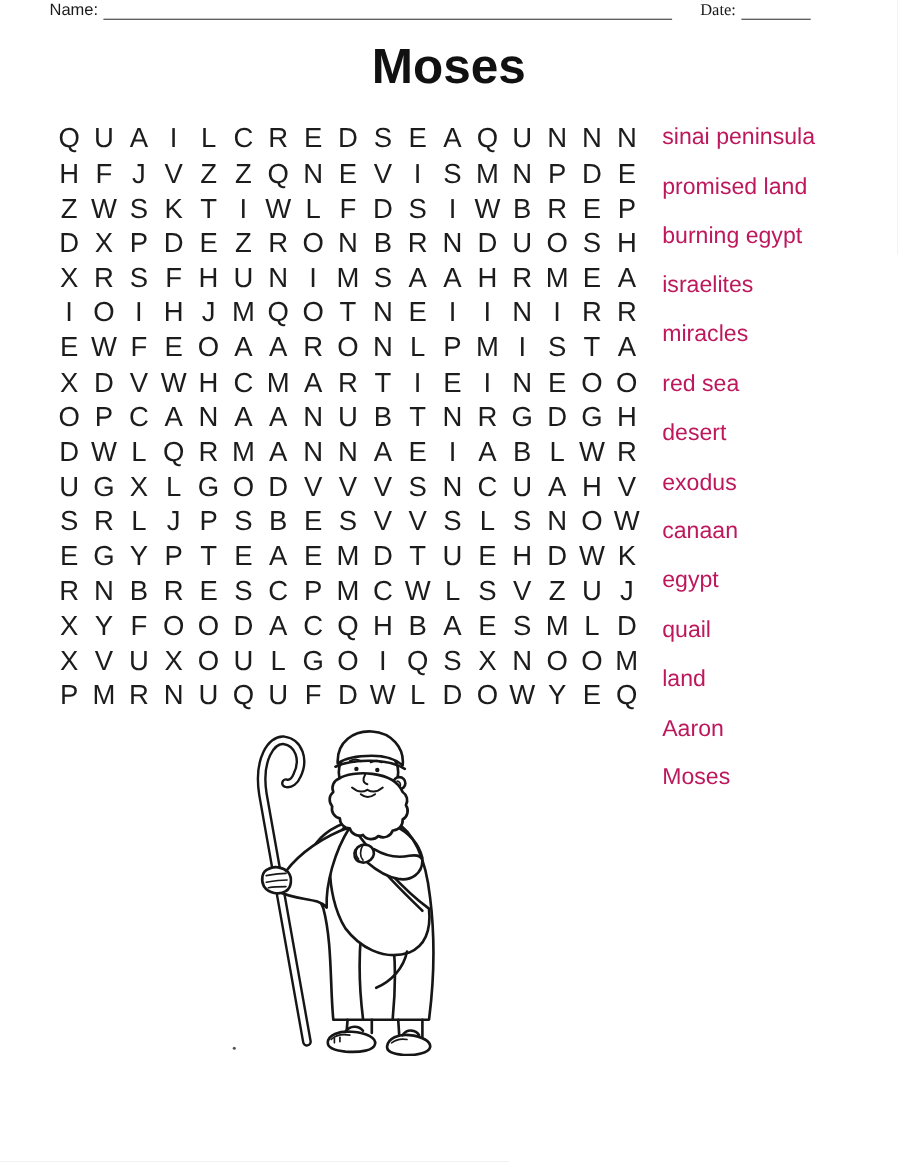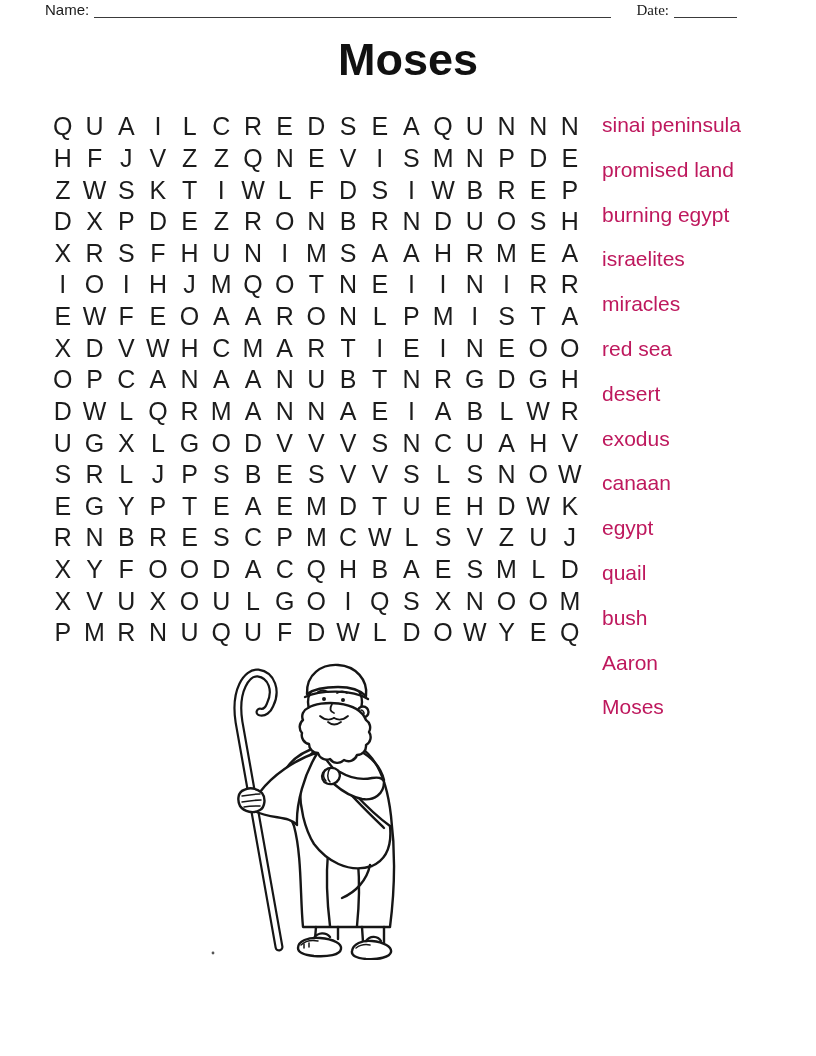--- a/index.html
+++ b/index.html
@@ -343,21 +343,21 @@
       <li class="word">promised land</li>
       <li class="word">burning egypt</li>
       <li class="word">israelites</li>
       <li class="word">miracles</li>
       <li class="word">red sea</li>
       <li class="word">desert</li>
       <li class="word">exodus</li>
       <li class="word">canaan</li>
       <li class="word">egypt</li>
       <li class="word">quail</li>
-      <li class="word">bush</li>
+      <li class="word">land</li>
       <li class="word">Aaron</li>
       <li class="word">Moses</li>
     </ul>
 
   <svg class="illus" viewBox="0 0 230 300" fill="none" stroke="#161616" stroke-width="2.4" stroke-linecap="round" stroke-linejoin="round">
 
     <g>
       <path d="M 79 287 L 39 62 C 34 30 47 12 58 13 C 72 15 77 31 70 45 C 68 50 64 53 60 52" stroke="#161616" stroke-width="9"></path>
       <path d="M 79 287 L 39 62 C 34 30 47 12 58 13 C 72 15 77 31 70 45 C 68 50 64 53 60 52" stroke="#ffffff" stroke-width="4.6"></path>
     </g>

